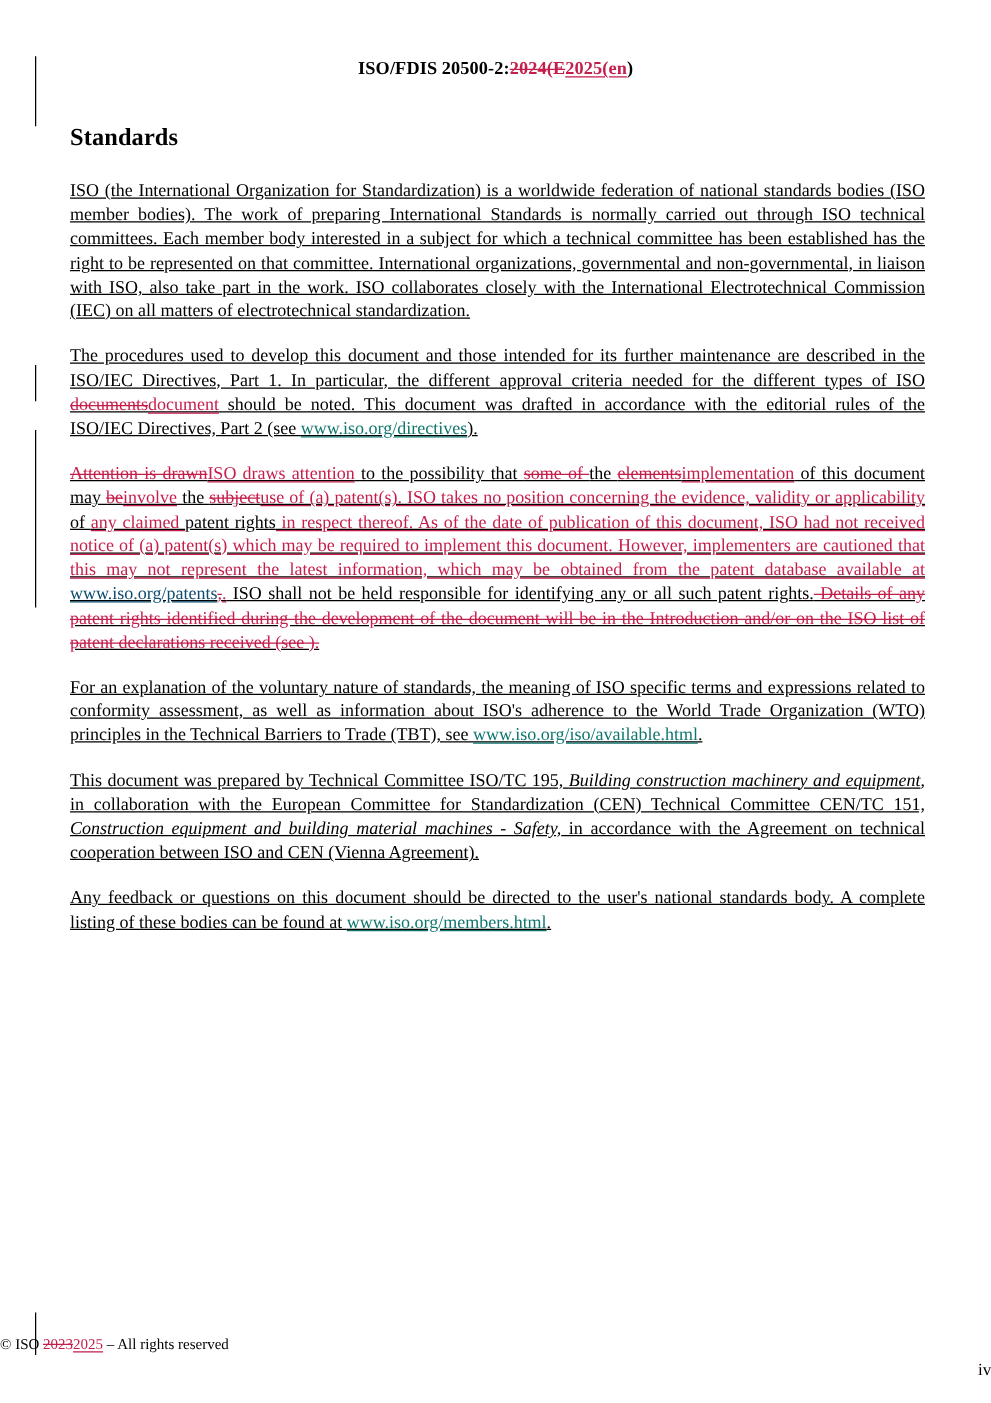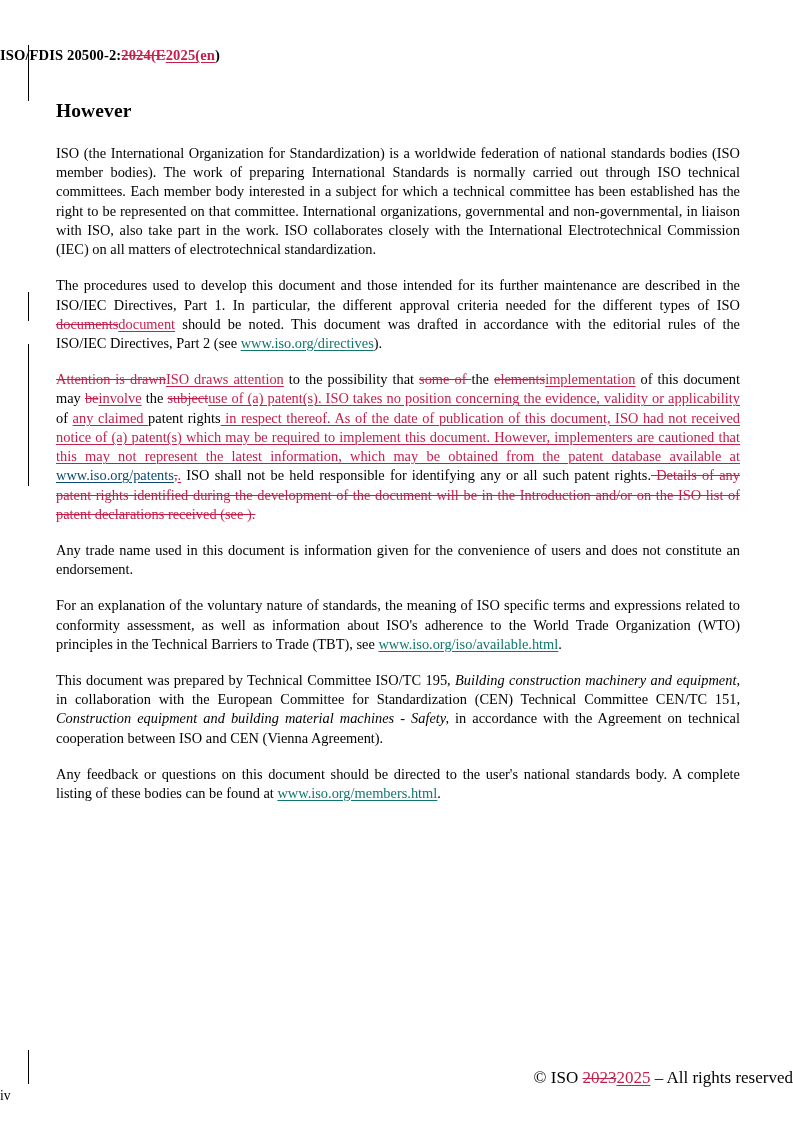--- a/index.html
+++ b/index.html
@@ -32,21 +32,21 @@
   .cb-p2     { top: 292px; height: 29px; }
   .cb-p3     { top: 344px; height: 142px; }
   .cb-footer { top: 1050px; height: 34px; }
 
   
   .doc-header {
     position: absolute;
     top: 47px;
     left: 0;
     right: 0;
-    text-align: left;
+    text-align: center;
     font-size: 14.6px;
     font-weight: bold;
     letter-spacing: 0.1px;
   }
 
   
   .content {
     position: absolute;
     left: 56px;
     top: 100px;
@@ -59,20 +59,21 @@
     margin: 0 0 22px 0;
     letter-spacing: 0.1px;
   }
 
   p.para {
     font-size: 14.4px;
     line-height: 1.335;
     text-align: justify;
     margin: 0 0 17px 0;
     hyphens: none;
+    text-decoration: underline;
   }
   p.para:last-child { margin-bottom: 4px; }
 
   
   .del {
     color: #C41E4B;
     text-decoration: line-through;
     text-decoration-thickness: 1px;
   }
   .ins {
@@ -92,55 +93,54 @@
     text-underline-offset: 1.5px;
   }
   .ital { font-style: italic; }
 
   
   .doc-footer {
     position: absolute;
     left: 0;
     right: 0;
     top: 1068px;
-    text-align: right;
-    font-size: 17px;
+    text-align: left;
+    font-size: 12px;
   }
   .page-number {
     position: absolute;
     left: 0;
     right: 0;
     top: 1088px;
-    text-align: left;
+    text-align: right;
     font-size: 13.6px;
   }
 </style>
 </head>
 <body>
 
 <div class="page">
 
   <div class="change-bar cb-header"></div>
   <div class="change-bar cb-p2"></div>
   <div class="change-bar cb-p3"></div>
   <div class="change-bar cb-footer"></div>
 
   <div class="doc-header"><span>ISO/FDIS 20500-2:</span><span class="del">2024(E</span><span class="ins">2025(en</span><span>)</span></div>
 
   <div class="content">
 
-    <h1 class="foreword">However</h1>
+    <h1 class="foreword">Standards</h1>
 
     <p class="para">ISO (the International Organization for Standardization) is a worldwide federation of national standards bodies (ISO member bodies). The work of preparing International Standards is normally carried out through ISO technical committees. Each member body interested in a subject for which a technical committee has been established has the right to be represented on that committee. International organizations, governmental and non-governmental, in liaison with ISO, also take part in the work. ISO collaborates closely with the International Electrotechnical Commission (IEC) on all matters of electrotechnical standardization.</p>
 
     <p class="para"><span>The procedures used to develop this document and those intended for its further maintenance are described in the ISO/IEC Directives, Part 1. In particular, the different approval criteria needed for the different types of ISO </span><span class="del">documents</span><span class="ins">document</span><span> should be noted. This document was drafted in accordance with the editorial rules of the ISO/IEC Directives, Part 2 (see </span><a class="lnk" href="#">www.iso.org/directives</a><span>).</span></p>
 
     <p class="para"><span class="del">Attention is drawn</span><span class="ins">ISO draws attention</span><span> to the possibility that </span><span class="del">some of </span><span>the </span><span class="del">elements</span><span class="ins">implementation</span><span> of this document may </span><span class="del">be</span><span class="ins">involve</span><span> the </span><span class="del">subject</span><span class="ins">use of (a) patent(s). ISO takes no position concerning the evidence, validity or applicability</span><span> of </span><span class="ins">any claimed </span><span>patent rights</span><span class="ins"> in respect thereof. As of the date of publication of this document, ISO had not received notice of (a) patent(s) which may be required to implement this document. However, implementers are cautioned that this may not represent the latest information, which may be obtained from the patent database available at </span><a class="lnk-ins" href="#">www.iso.org/patents</a><span class="del">,</span><span class="ins">.</span><span> ISO shall not be held responsible for identifying any or all such patent rights.</span><span class="del"> Details of any patent rights identified during the development of the document will be in the Introduction and/or on the ISO list of patent declarations received (see ).</span></p>
 
-    <p class="para">Any trade name used in this document is information given for the convenience of users and does not constitute an endorsement.</p>
 
     <p class="para"><span>For an explanation of the voluntary nature of standards, the meaning of ISO specific terms and expressions related to conformity assessment, as well as information about ISO's adherence to the World Trade Organization (WTO) principles in the Technical Barriers to Trade (TBT), see </span><a class="lnk" href="#">www.iso.org/iso/available.html</a><span>.</span></p>
 
     <p class="para"><span>This document was prepared by Technical Committee ISO/TC 195, </span><span class="ital">Building construction machinery and equipment</span><span>, in collaboration with the European Committee for Standardization (CEN) Technical Committee CEN/TC 151, </span><span class="ital">Construction equipment and building material machines - Safety,</span><span> in accordance with the Agreement on technical cooperation between ISO and CEN (Vienna Agreement).</span></p>
 
 
     <p class="para"><span>Any feedback or questions on this document should be directed to the user's national standards body. A complete listing of these bodies can be found at </span><a class="lnk" href="#">www.iso.org/members.html</a><span>.</span></p>
 
   </div>
 

